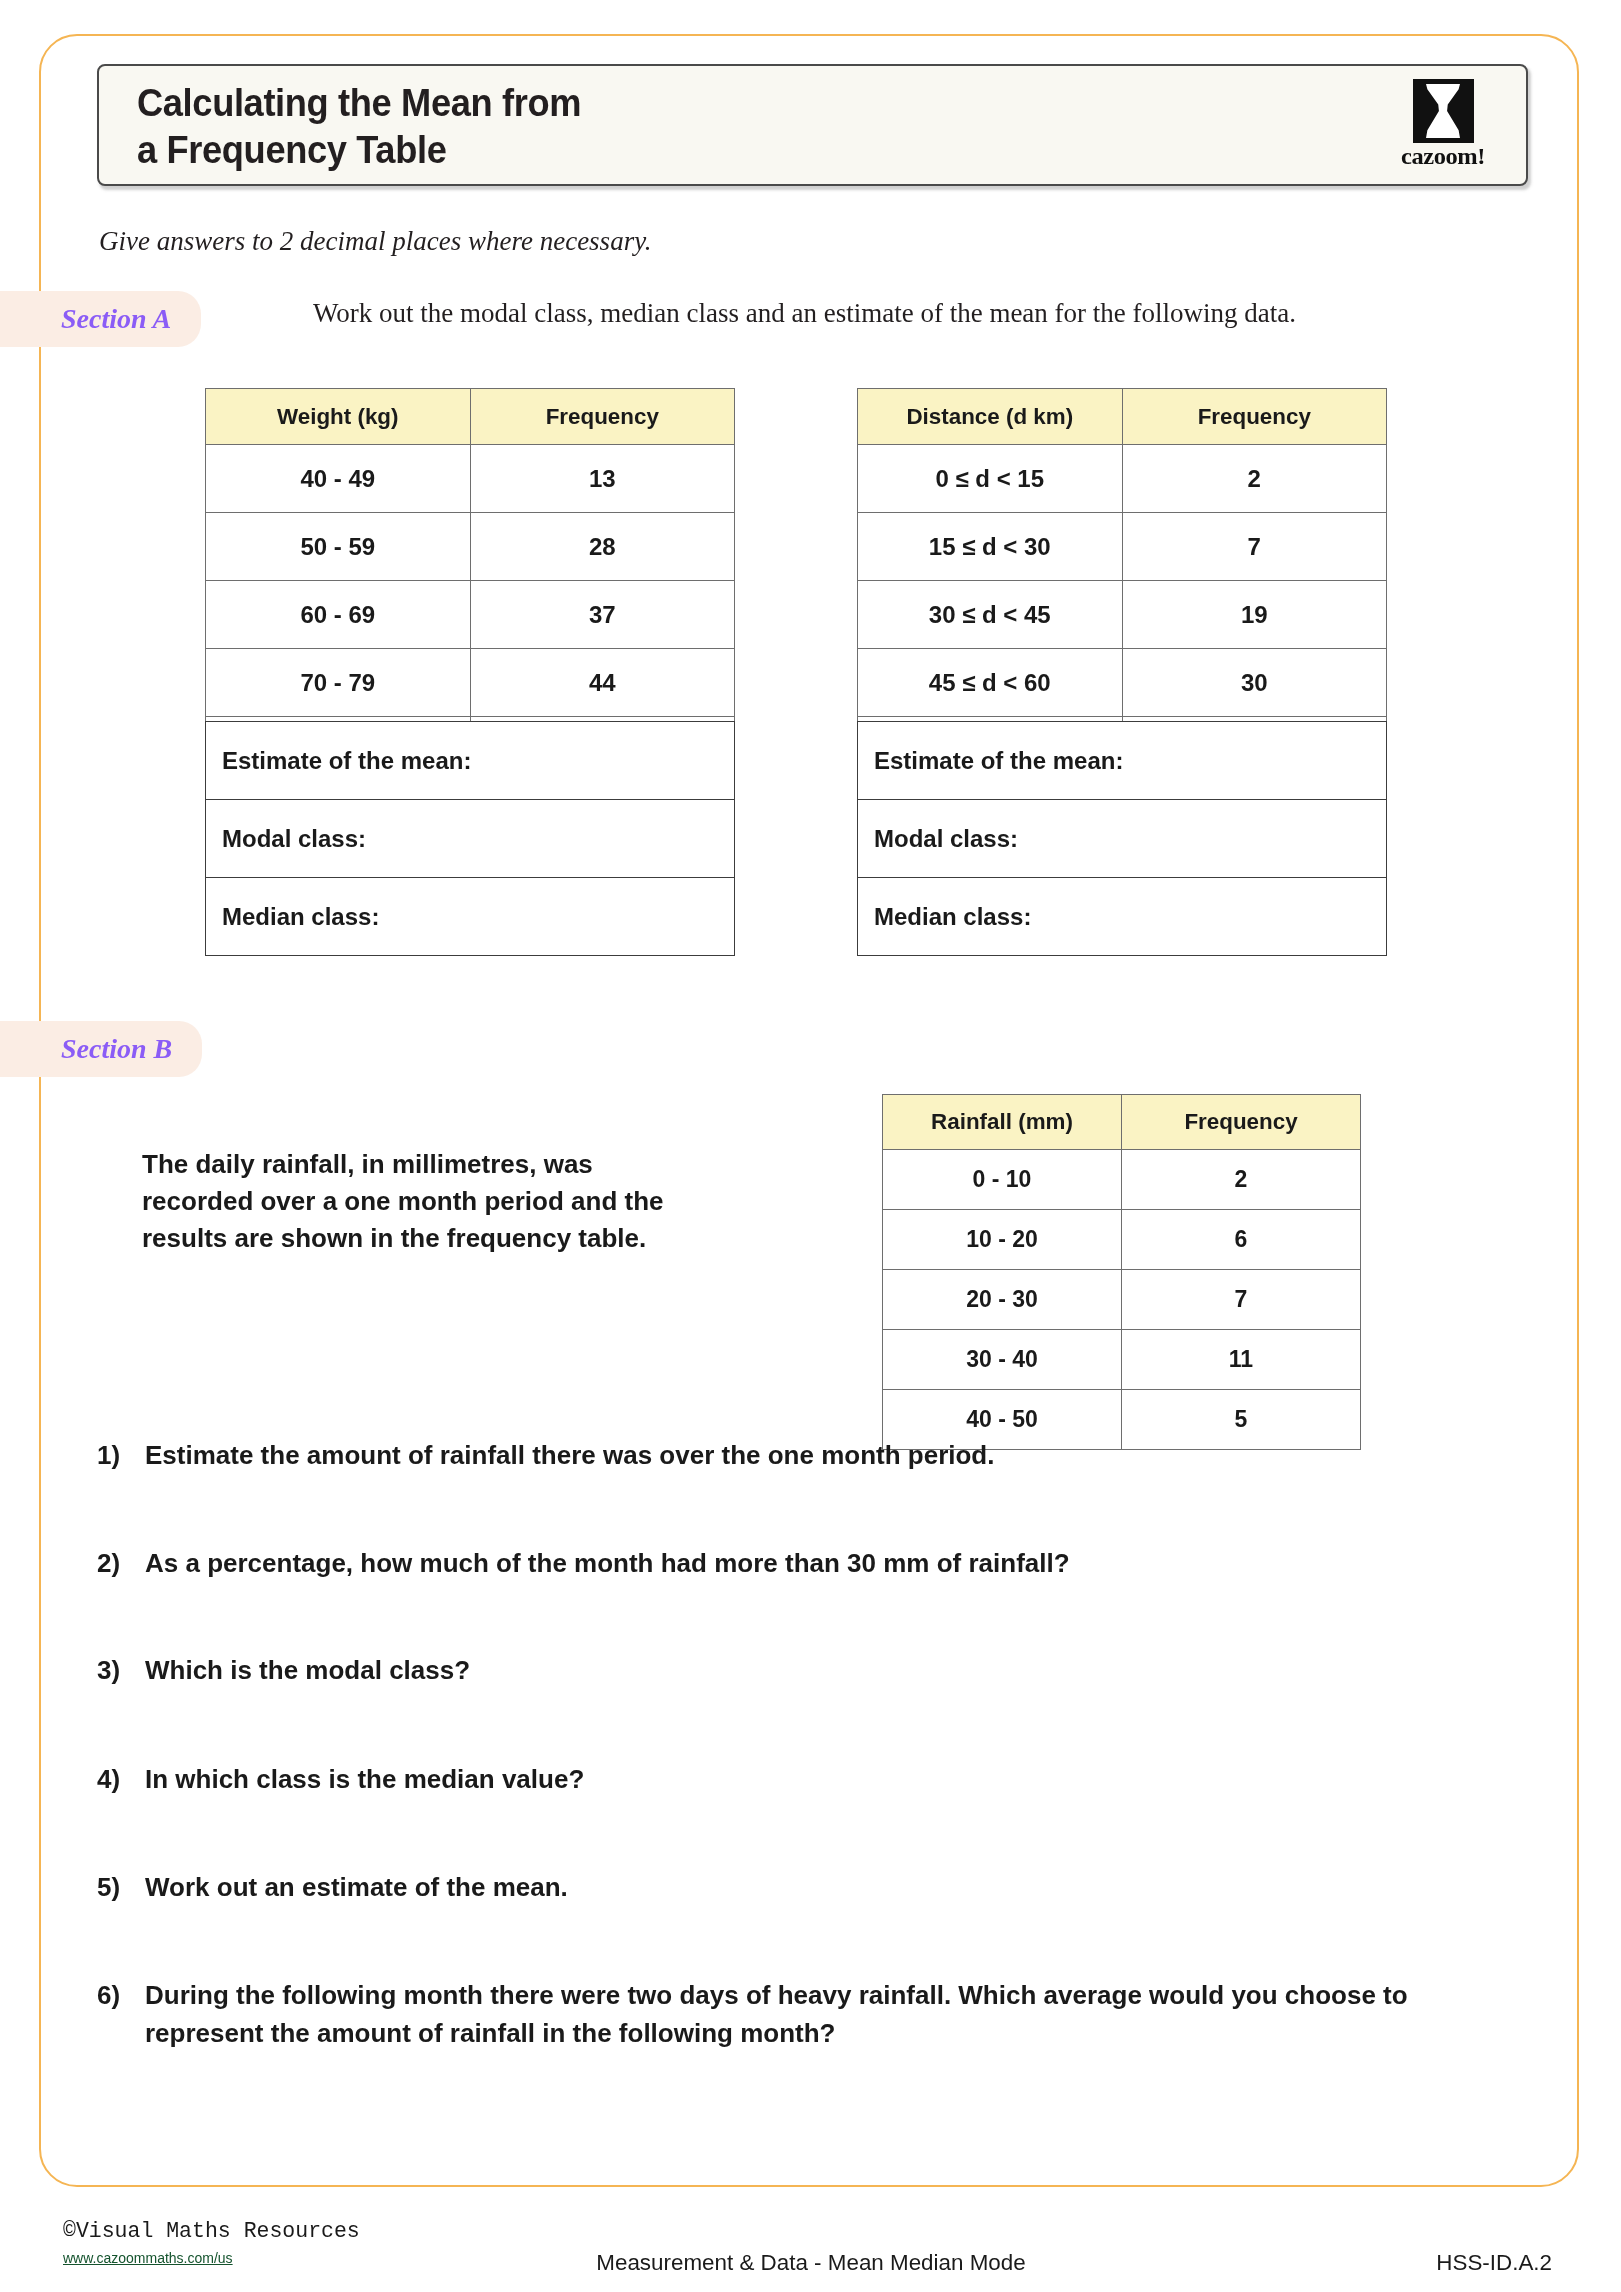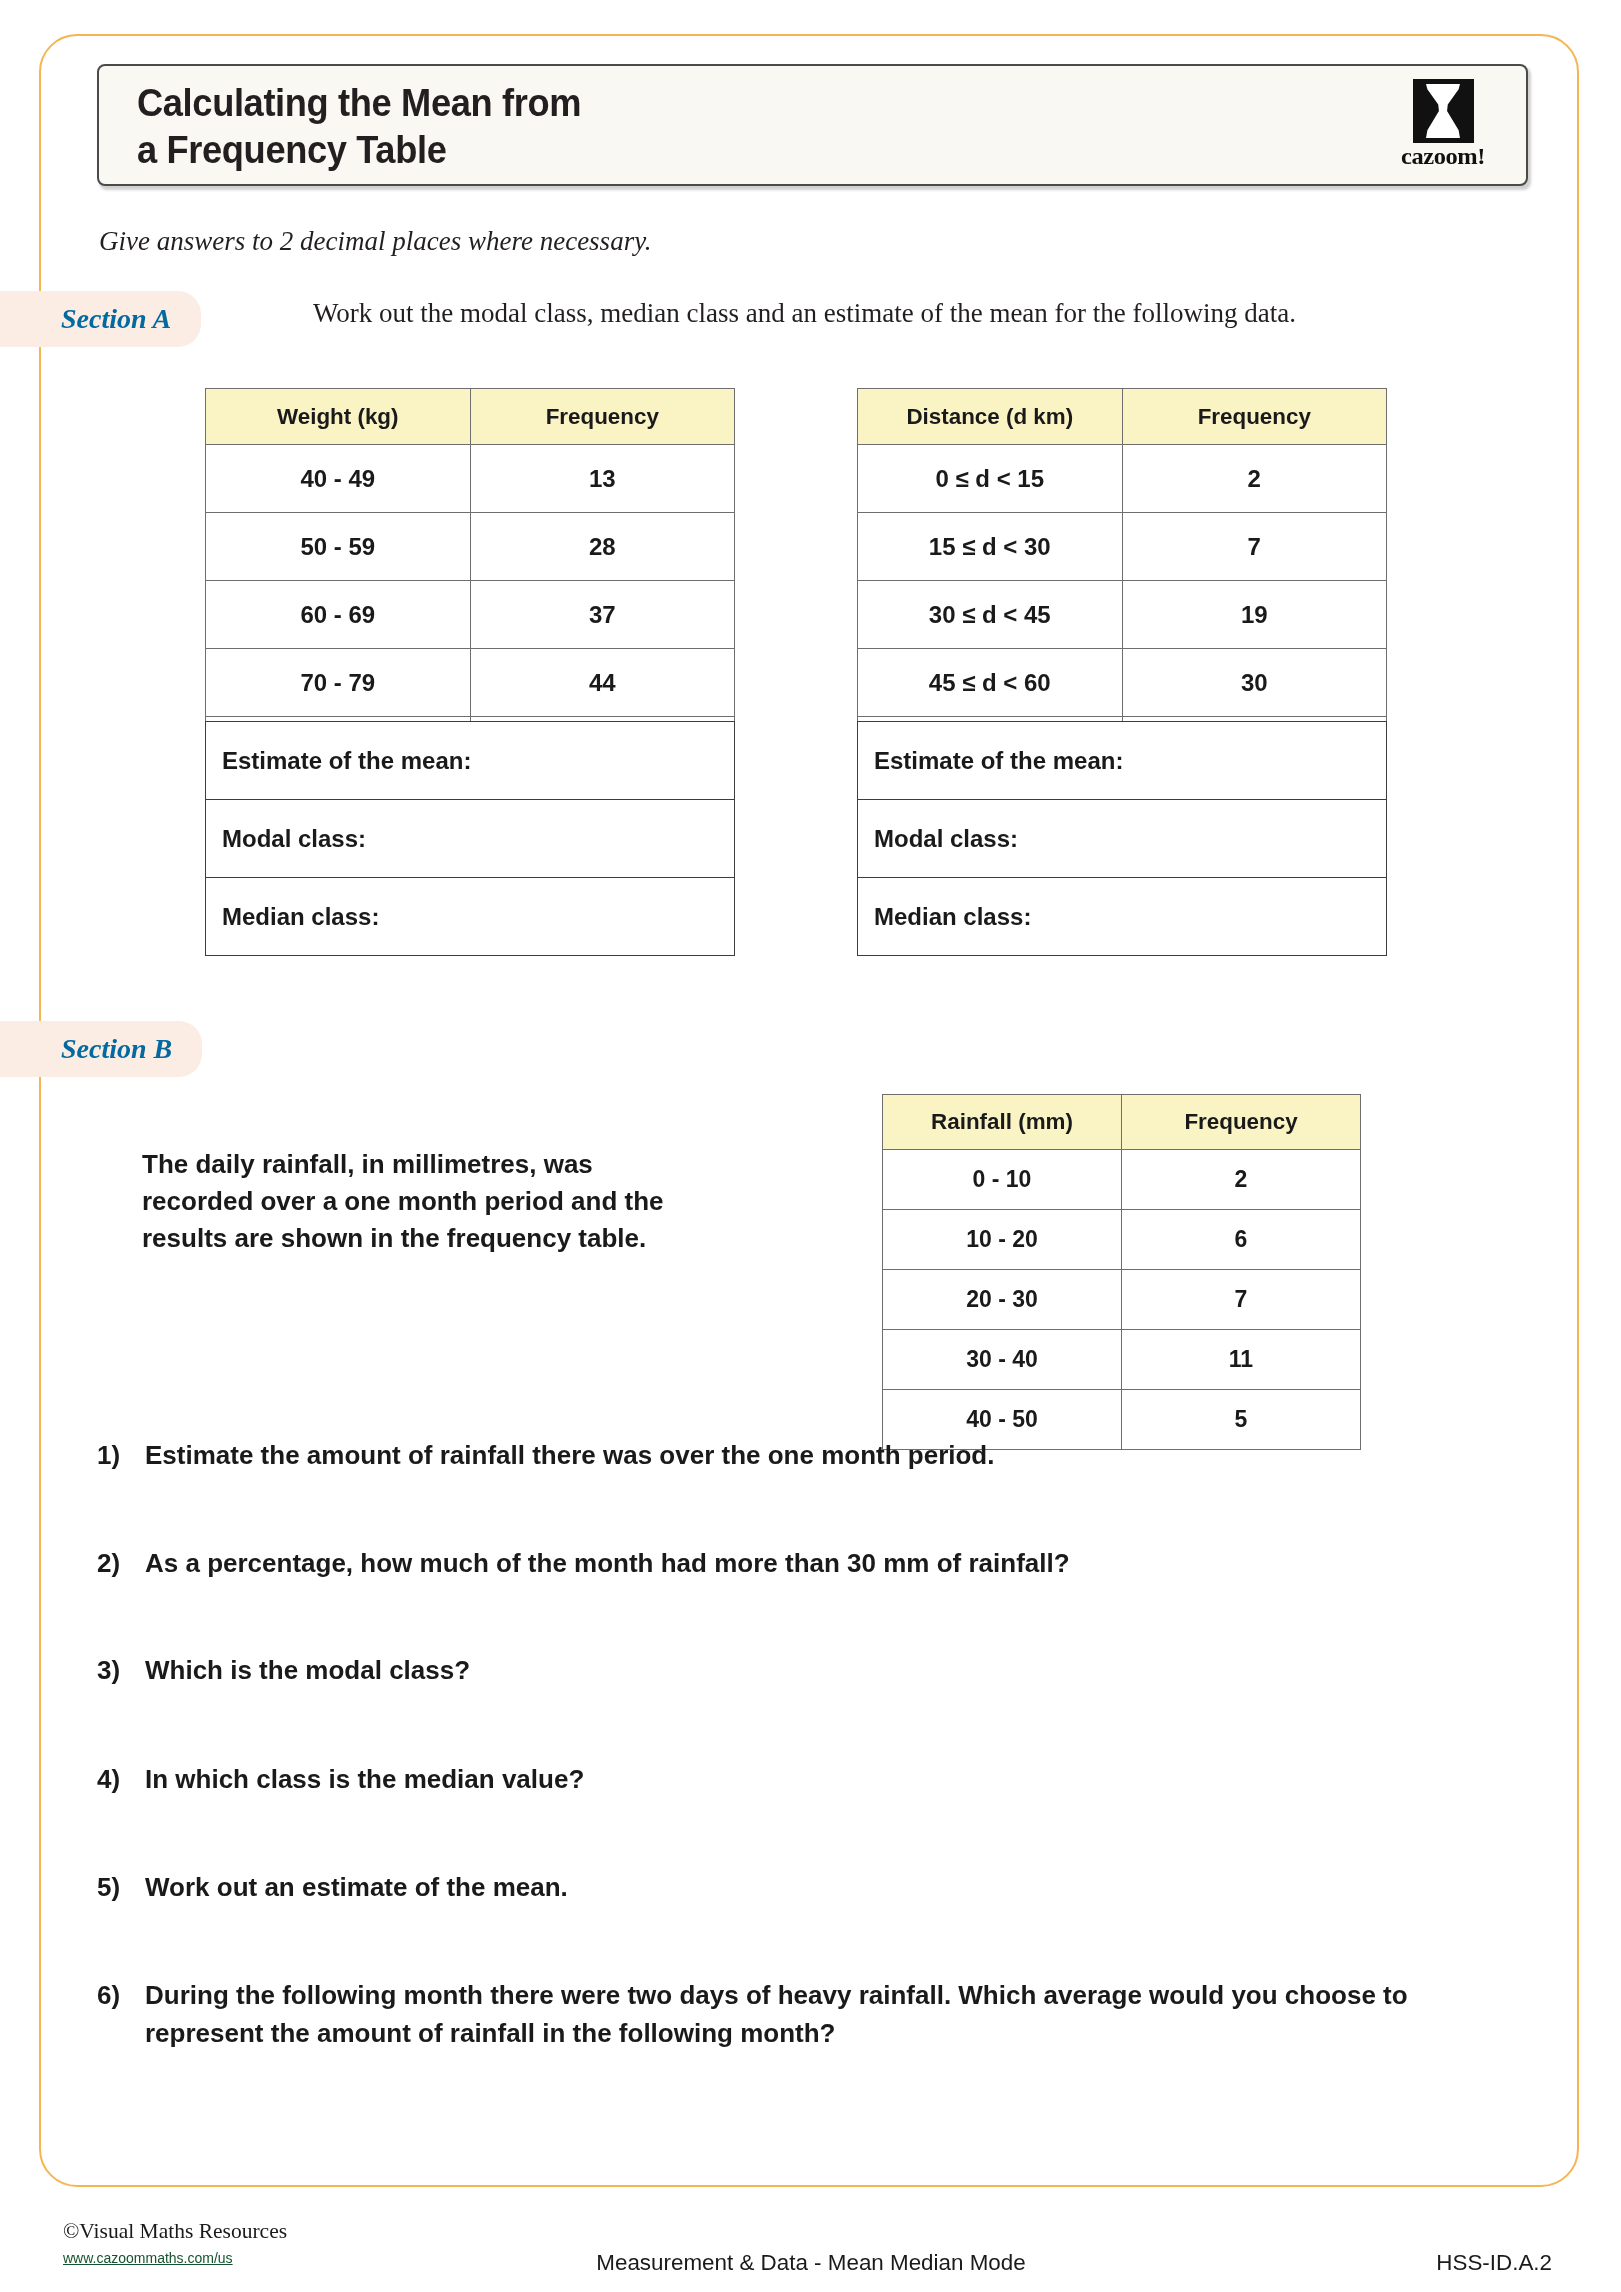--- a/index.html
+++ b/index.html
@@ -111,21 +111,21 @@
     background: #FBEDE4;
     border-radius: 0 23px 23px 0;
     height: 56px;
     line-height: 56px;
     padding-left: 61px;
     padding-right: 30px;
     font-family: "Liberation Serif", serif;
     font-style: italic;
     font-weight: bold;
     font-size: 28px;
-    color: #0369a1;
+    color: #8b5cf6;
     left: 0;
     box-sizing: border-box;
   }
   .section-a-badge { top: 291px; }
   .section-b-badge { top: 1021px; }
 
   .section-a-desc {
     position: absolute;
     left: 313px;
     top: 298px;
@@ -220,21 +220,21 @@
   #q3 { left: 97px; top: 1652px; width: 1343px; }
   #q4 { left: 97px; top: 1761px; width: 1343px; }
   #q5 { left: 97px; top: 1869px; width: 1343px; }
   #q6 { left: 97px; top: 1977px; width: 1370px; }
 
   
   .footer-copyright {
     position: absolute;
     left: 63px;
     top: 2219px;
-    font-family: Liberation Serif, serif;
+    font-family: Liberation Mono, monospace;
     font-size: 21.5px;
     color: #1A1A1A;
   }
   .footer-link {
     position: absolute;
     left: 63px;
     top: 2250px;
     font-family: "Liberation Sans", sans-serif;
     font-size: 14px;
     color: #14532d;

